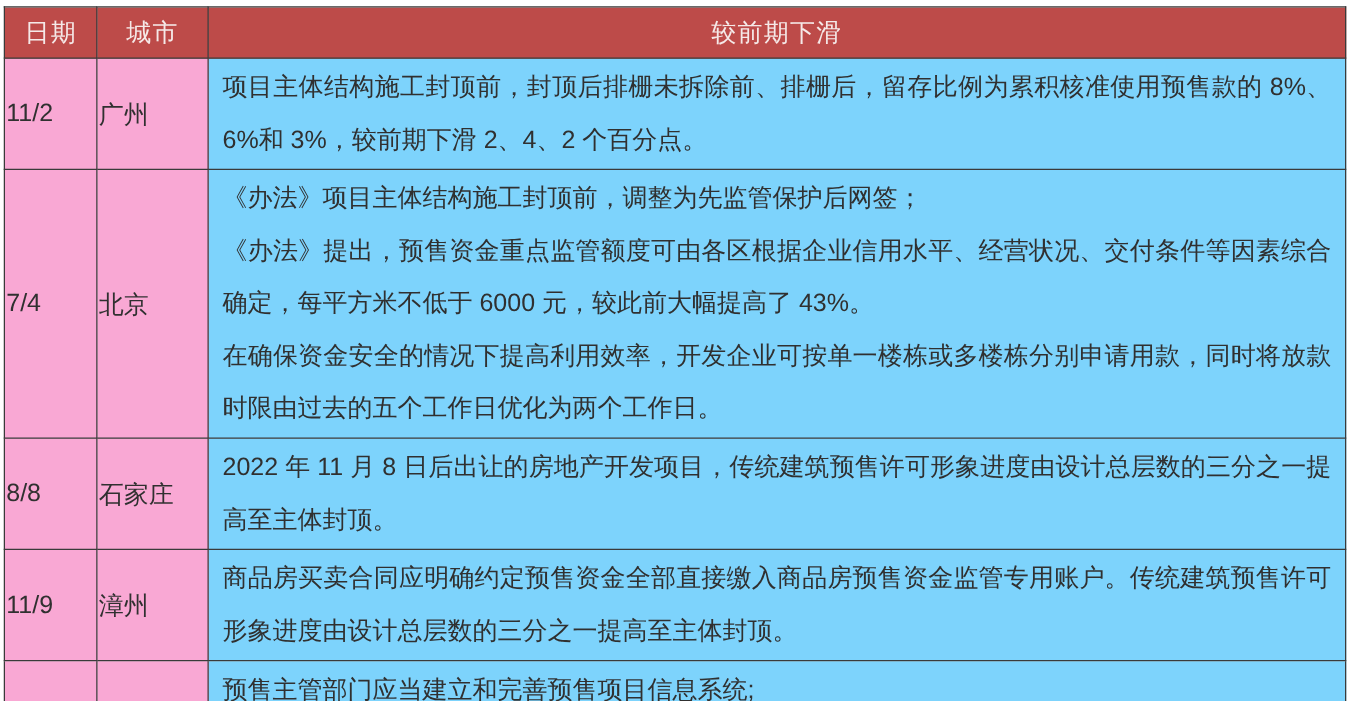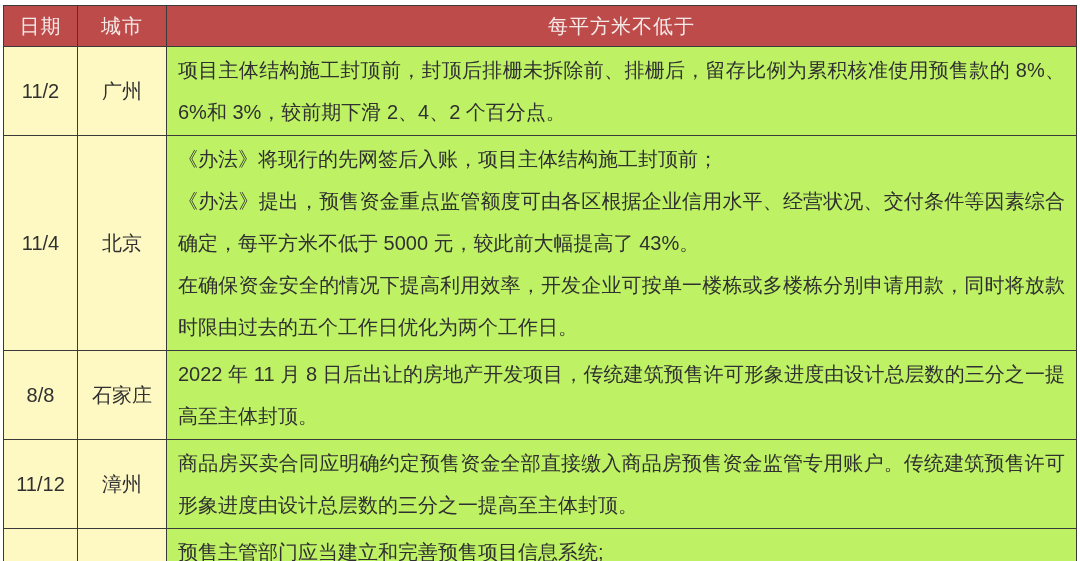--- a/index.html
+++ b/index.html
@@ -36,80 +36,80 @@
     color: #f5e9e8;
     font-size: 20px;
     font-weight: normal;
     height: 38px;
     text-align: center;
     vertical-align: middle;
     border-top: 3px solid #8c3431;
     letter-spacing: 1px;
   }
   td.c-date, td.c-city {
-    text-align: center;
+    text-align: left;
     vertical-align: middle;
     font-size: 20px;
-    background: #fef9c3;
+    background: #f9a8d4;
   }
   td.c-content {
     padding: 2px 11px;
     font-size: 20px;
     line-height: 42px;
     text-align: justify;
     vertical-align: middle;
-    background: #bef264;
+    background: #7dd3fc;
   }
   td.c-content .para {
     text-align: justify;
   }
 </style>
 </head>
 <body>
 
 <div class="page">
   <table class="reg-table">
     <colgroup>
       <col style="width:74px">
       <col style="width:89px">
       <col>
     </colgroup>
     <thead>
       <tr>
         <th>日期</th>
         <th>城市</th>
-        <th>每平方米不低于</th>
+        <th>较前期下滑</th>
       </tr>
     </thead>
     <tbody>
       <tr>
         <td class="c-date">11/2</td>
         <td class="c-city">广州</td>
         <td class="c-content">
           <div class="para">项目主体结构施工封顶前，封顶后排栅未拆除前、排栅后，留存比例为累积核准使用预售款的 8%、6%和 3%，较前期下滑 2、4、2 个百分点。</div>
         </td>
       </tr>
       <tr>
-        <td class="c-date">11/4</td>
+        <td class="c-date">7/4</td>
         <td class="c-city">北京</td>
         <td class="c-content">
-          <div class="para">《办法》将现行的先网签后入账，项目主体结构施工封顶前；</div>
-          <div class="para">《办法》提出，预售资金重点监管额度可由各区根据企业信用水平、经营状况、交付条件等因素综合确定，每平方米不低于 5000 元，较此前大幅提高了 43%。</div>
+          <div class="para">《办法》项目主体结构施工封顶前，调整为先监管保护后网签；</div>
+          <div class="para">《办法》提出，预售资金重点监管额度可由各区根据企业信用水平、经营状况、交付条件等因素综合确定，每平方米不低于 6000 元，较此前大幅提高了 43%。</div>
           <div class="para">在确保资金安全的情况下提高利用效率，开发企业可按单一楼栋或多楼栋分别申请用款，同时将放款时限由过去的五个工作日优化为两个工作日。</div>
         </td>
       </tr>
       <tr>
         <td class="c-date">8/8</td>
         <td class="c-city">石家庄</td>
         <td class="c-content">
           <div class="para">2022 年 11 月 8 日后出让的房地产开发项目，传统建筑预售许可形象进度由设计总层数的三分之一提高至主体封顶。</div>
         </td>
       </tr>
       <tr>
-        <td class="c-date">11/12</td>
+        <td class="c-date">11/9</td>
         <td class="c-city">漳州</td>
         <td class="c-content">
           <div class="para">商品房买卖合同应明确约定预售资金全部直接缴入商品房预售资金监管专用账户。传统建筑预售许可形象进度由设计总层数的三分之一提高至主体封顶。</div>
         </td>
       </tr>
       <tr>
         <td class="c-date"></td>
         <td class="c-city"></td>
         <td class="c-content">
           <div class="para">预售主管部门应当建立和完善预售项目信息系统;</div>

